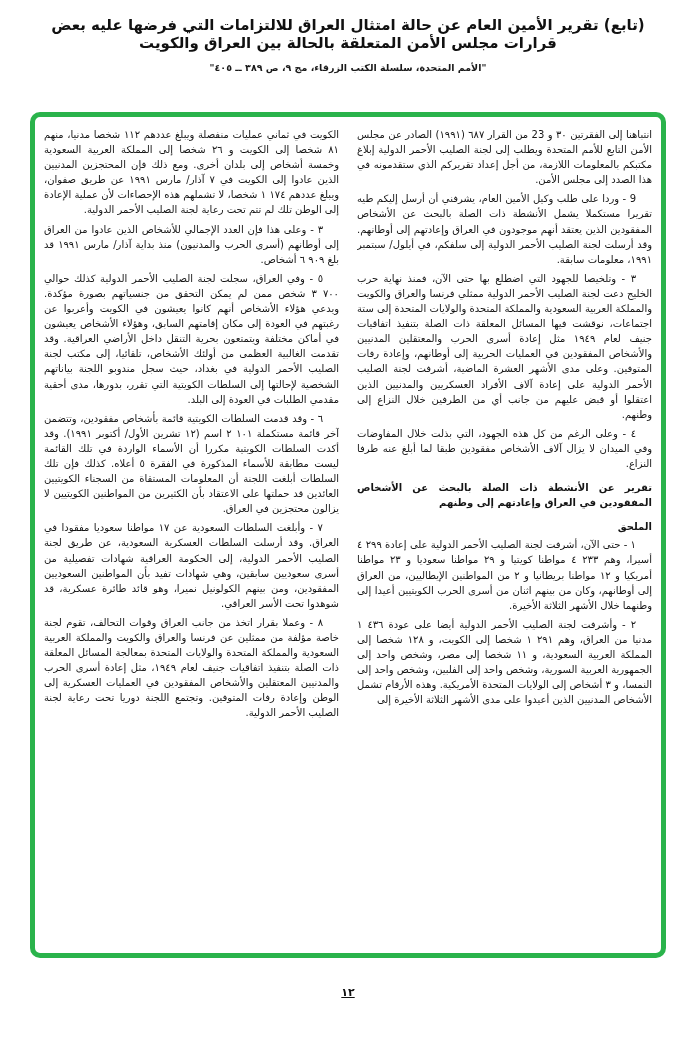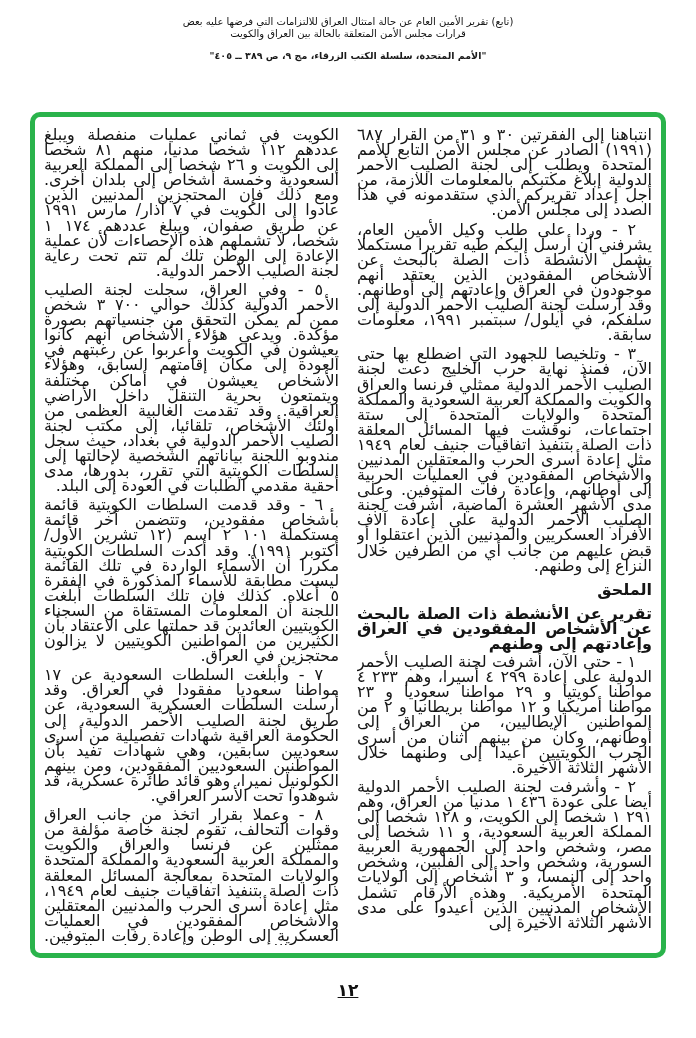--- a/index.html
+++ b/index.html
@@ -17,22 +17,22 @@
     height: 1038px;
     position: relative;
     background: #ffffff;
   }
   header.doc-header {
     direction: rtl;
     text-align: center;
     padding-top: 16px;
   }
   .hdr-line1, .hdr-line2 {
-    font-size: 10px;
-    font-weight: normal;
+    font-size: 15px;
+    font-weight: bold;
     line-height: 1.2;
   }
   .hdr-line2 { }
   .hdr-citation {
     font-size: 9.5px;
     font-weight: bold;
     margin-top: 10px;
     color: #1a1a1a;
   }
   main.text-box {
@@ -51,71 +51,73 @@
     direction: rtl;
     display: flex;
     gap: 18px;
     height: 100%;
   }
   .col {
     flex: 1 1 0;
     min-width: 0;
     overflow: hidden;
     text-align: justify;
-    font-size: 16px;
+    font-size: 10px;
     line-height: 15.1px;
     color: #151515;
   }
   .para { margin: 0 0 4px 0; }
   .para.body { text-indent: 16px; }
   .para.continuation { text-indent: 0; }
   .para.heading {
     font-weight: bold;
     text-indent: 0;
     margin-top: 9px;
     margin-bottom: 3px;
   }
   footer.page-footer {
     position: absolute;
     left: 0;
     bottom: 38px;
     width: 100%;
     text-align: center;
   }
   .page-number {
-    font-size: 17px;
+    font-size: 11px;
     font-weight: bold;
     letter-spacing: 2px;
     text-decoration: underline;
   }
 </style>
 </head>
 <body style="background: rgb(255, 255, 255); color: rgb(17, 17, 17);">
 
 <div class="page">
 
   <header class="doc-header">
     <div class="hdr-line1">(تابع) تقرير الأمين العام عن حالة امتثال العراق للالتزامات التي فرضها عليه بعض</div>
     <div class="hdr-line2">قرارات مجلس الأمن المتعلقة بالحالة بين العراق والكويت</div>
     <div class="hdr-citation">"الأمم المتحدة، سلسلة الكتب الزرقاء، مج ٩، ص ٣٨٩ ــ ٤٠٥"</div>
   </header>
 
   <main class="text-box" style="border-color: rgb(42, 179, 75);">
     <div class="columns">
       <div class="col">
-          <p class="para continuation">انتباهنا إلى الفقرتين ٣٠ و ٣١ من القرار ٦٨٧ (١٩٩١) الصادر عن مجلس الأمن التابع للأمم المتحدة ويطلب إلى لجنة الصليب الأحمر الدولية إبلاغ مكتبكم بالمعلومات اللازمة، من أجل إعداد تقريركم الذي ستقدمونه في هذا الصدد إلى مجلس الأمن.</p>
-          <p class="para body">٢ - وردا على طلب وكيل الأمين العام، يشرفني أن أرسل إليكم طيه تقريرا مستكملا يشمل الأنشطة ذات الصلة بالبحث عن الأشخاص المفقودين الذين يعتقد أنهم موجودون في العراق وإعادتهم إلى أوطانهم. وقد أرسلت لجنة الصليب الأحمر الدولية إلى سلفكم، في أيلول/ سبتمبر ١٩٩١، معلومات سابقة.</p>
+          <p class="para continuation">انتباهنا إلى الفقرتين ٣٠ و 23 من القرار ٦٨٧ (١٩٩١) الصادر عن مجلس الأمن التابع للأمم المتحدة ويطلب إلى لجنة الصليب الأحمر الدولية إبلاغ مكتبكم بالمعلومات اللازمة، من أجل إعداد تقريركم الذي ستقدمونه في هذا الصدد إلى مجلس الأمن.</p>
+          <p class="para body">9 - وردا على طلب وكيل الأمين العام، يشرفني أن أرسل إليكم طيه تقريرا مستكملا يشمل الأنشطة ذات الصلة بالبحث عن الأشخاص المفقودين الذين يعتقد أنهم موجودون في العراق وإعادتهم إلى أوطانهم. وقد أرسلت لجنة الصليب الأحمر الدولية إلى سلفكم، في أيلول/ سبتمبر ١٩٩١، معلومات سابقة.</p>
           <p class="para body">٣ - وتلخيصا للجهود التي اضطلع بها حتى الآن، فمنذ نهاية حرب الخليج دعت لجنة الصليب الأحمر الدولية ممثلي فرنسا والعراق والكويت والمملكة العربية السعودية والمملكة المتحدة والولايات المتحدة إلى ستة اجتماعات، نوقشت فيها المسائل المعلقة ذات الصلة بتنفيذ اتفاقيات جنيف لعام ١٩٤٩ مثل إعادة أسرى الحرب والمعتقلين المدنيين والأشخاص المفقودين في العمليات الحربية إلى أوطانهم، وإعادة رفات المتوفين. وعلى مدى الأشهر العشرة الماضية، أشرفت لجنة الصليب الأحمر الدولية على إعادة آلاف الأفراد العسكريين والمدنيين الذين اعتقلوا أو قبض عليهم من جانب أي من الطرفين خلال النزاع إلى وطنهم.</p>
+          <p class="para body">٤ - وعلى الرغم من كل هذه الجهود، التي بذلت خلال المفاوضات وفي الميدان لا يزال آلاف الأشخاص مفقودين طبقا لما أبلغ عنه طرفا النزاع.</p>
+          <p class="para heading">تقرير عن الأنشطة ذات الصلة بالبحث عن الأشخاص المفقودين في العراق وإعادتهم إلى وطنهم</p>
           <p class="para heading">الملحق</p>
-          <p class="para heading">تقرير عن الأنشطة ذات الصلة بالبحث عن الأشخاص المفقودين في العراق وإعادتهم إلى وطنهم</p>
           <p class="para body">١ - حتى الآن، أشرفت لجنة الصليب الأحمر الدولية على إعادة ٢٩٩ ٤ أسيرا، وهم ٢٣٣ ٤ مواطنا كويتيا و ٢٩ مواطنا سعوديا و ٢٣ مواطنا أمريكيا و ١٢ مواطنا بريطانيا و ٢ من المواطنين الإيطاليين، من العراق إلى أوطانهم، وكان من بينهم اثنان من أسرى الحرب الكويتيين أعيدا إلى وطنهما خلال الأشهر الثلاثة الأخيرة.</p>
           <p class="para body">٢ - وأشرفت لجنة الصليب الأحمر الدولية أيضا على عودة ٤٣٦ ١ مدنيا من العراق، وهم ٢٩١ ١ شخصا إلى الكويت، و ١٢٨ شخصا إلى المملكة العربية السعودية، و ١١ شخصا إلى مصر، وشخص واحد إلى الجمهورية العربية السورية، وشخص واحد إلى الفلبين، وشخص واحد إلى النمسا، و ٣ أشخاص إلى الولايات المتحدة الأمريكية. وهذه الأرقام تشمل الأشخاص المدنيين الذين أعيدوا على مدى الأشهر الثلاثة الأخيرة إلى</p>
         </div>
       <div class="col">
           <p class="para continuation">الكويت في ثماني عمليات منفصلة ويبلغ عددهم ١١٢ شخصا مدنيا، منهم ٨١ شخصا إلى الكويت و ٢٦ شخصا إلى المملكة العربية السعودية وخمسة أشخاص إلى بلدان أخرى. ومع ذلك فإن المحتجزين المدنيين الذين عادوا إلى الكويت في ٧ آذار/ مارس ١٩٩١ عن طريق صفوان، ويبلغ عددهم ١٧٤ ١ شخصا، لا تشملهم هذه الإحصاءات لأن عملية الإعادة إلى الوطن تلك لم تتم تحت رعاية لجنة الصليب الأحمر الدولية.</p>
+          <p class="para body">٣ - وعلى هذا فإن العدد الإجمالي للأشخاص الذين عادوا من العراق إلى أوطانهم (أسرى الحرب والمدنيون) منذ بداية آذار/ مارس ١٩٩١ قد بلغ ٩٠٩ ٦ أشخاص.</p>
           <p class="para body">٥ - وفي العراق، سجلت لجنة الصليب الأحمر الدولية كذلك حوالي ٧٠٠ ٣ شخص ممن لم يمكن التحقق من جنسياتهم بصورة مؤكدة. ويدعي هؤلاء الأشخاص أنهم كانوا يعيشون في الكويت وأعربوا عن رغبتهم في العودة إلى مكان إقامتهم السابق، وهؤلاء الأشخاص يعيشون في أماكن مختلفة ويتمتعون بحرية التنقل داخل الأراضي العراقية. وقد تقدمت الغالبية العظمى من أولئك الأشخاص، تلقائيا، إلى مكتب لجنة الصليب الأحمر الدولية في بغداد، حيث سجل مندوبو اللجنة بياناتهم الشخصية لإحالتها إلى السلطات الكويتية التي تقرر، بدورها، مدى أحقية مقدمي الطلبات في العودة إلى البلد.</p>
           <p class="para body">٦ - وقد قدمت السلطات الكويتية قائمة بأشخاص مفقودين، وتتضمن آخر قائمة مستكملة ١٠١ ٢ اسم (١٢ تشرين الأول/ أكتوبر ١٩٩١). وقد أكدت السلطات الكويتية مكررا أن الأسماء الواردة في تلك القائمة ليست مطابقة للأسماء المذكورة في الفقرة ٥ أعلاه. كذلك فإن تلك السلطات أبلغت اللجنة أن المعلومات المستقاة من السجناء الكويتيين العائدين قد حملتها على الاعتقاد بأن الكثيرين من المواطنين الكويتيين لا يزالون محتجزين في العراق.</p>
           <p class="para body">٧ - وأبلغت السلطات السعودية عن ١٧ مواطنا سعوديا مفقودا في العراق. وقد أرسلت السلطات العسكرية السعودية، عن طريق لجنة الصليب الأحمر الدولية، إلى الحكومة العراقية شهادات تفصيلية من أسرى سعوديين سابقين، وهي شهادات تفيد بأن المواطنين السعوديين المفقودين، ومن بينهم الكولونيل نميرا، وهو قائد طائرة عسكرية، قد شوهدوا تحت الأسر العراقي.</p>
           <p class="para body">٨ - وعملا بقرار اتخذ من جانب العراق وقوات التحالف، تقوم لجنة خاصة مؤلفة من ممثلين عن فرنسا والعراق والكويت والمملكة العربية السعودية والمملكة المتحدة والولايات المتحدة بمعالجة المسائل المعلقة ذات الصلة بتنفيذ اتفاقيات جنيف لعام ١٩٤٩، مثل إعادة أسرى الحرب والمدنيين المعتقلين والأشخاص المفقودين في العمليات العسكرية إلى الوطن وإعادة رفات المتوفين. وتجتمع اللجنة دوريا تحت رعاية لجنة الصليب الأحمر الدولية.</p>
         </div>
     </div>
   </main>
 
   <footer class="page-footer">
     <span class="page-number">١٢</span>

